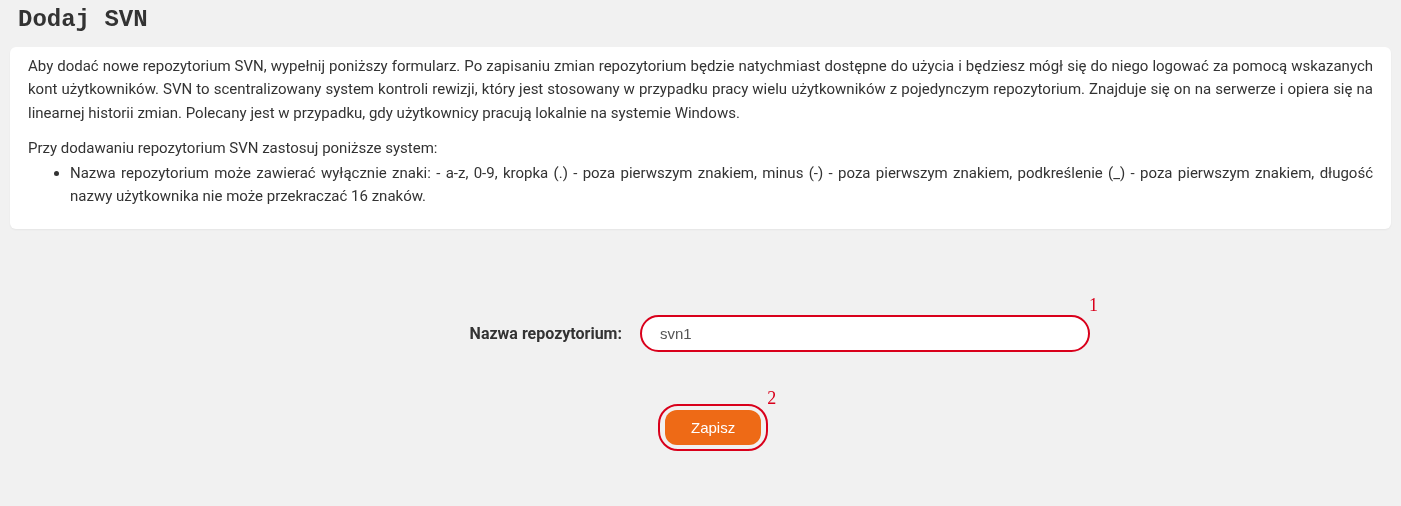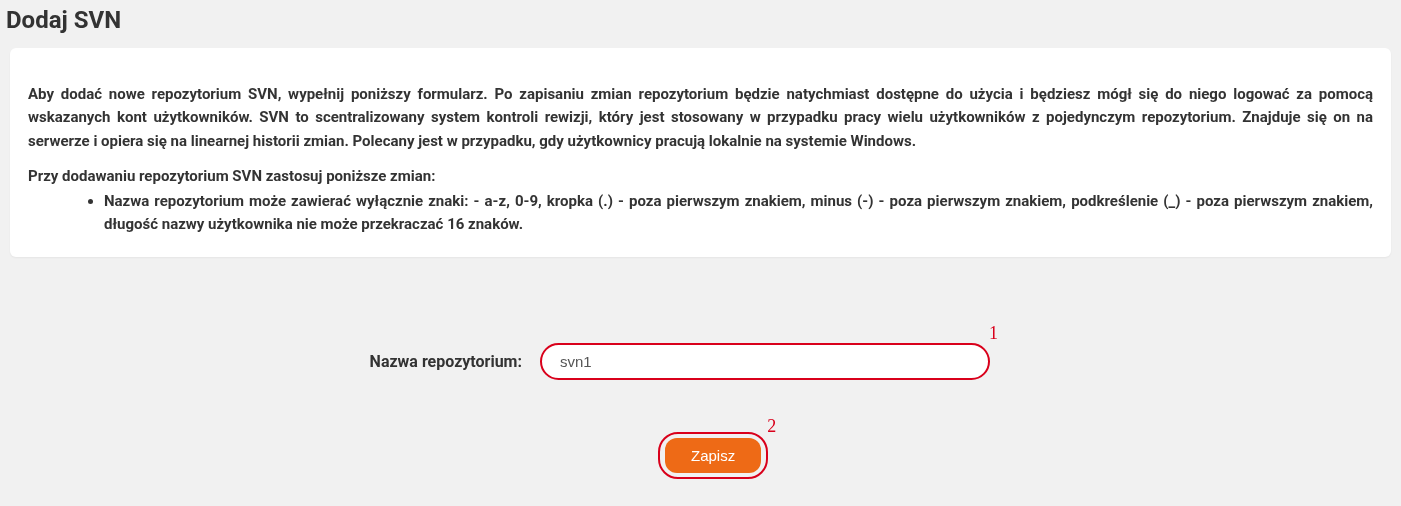--- a/index.html
+++ b/index.html
@@ -7,65 +7,64 @@
       margin: 0;
       padding: 0;
     }
     body {
       font-family: -apple-system, BlinkMacSystemFont, "Segoe UI", Roboto, Helvetica, Arial, sans-serif;
       background-color: #f1f1f1;
       color: #333;
       width: 1401px;
     }
     .page-header {
-      padding: 6px 10px 14px 6px;
+      padding: 6px 10px 14px 18px;
+      font-family: Liberation Mono, monospace;
     }
     .page-title {
       font-size: 24px;
       font-weight: 700;
       color: #333;
     }
     .info-panel {
       background-color: #ffffff;
       border-radius: 6px;
       margin: 0 10px;
-      padding: 35px 18px 20px 18px;
+      padding: 8px 18px 20px 18px;
       box-shadow: 0 1px 2px rgba(0,0,0,0.05);
       color: #333;
       font-size: 15px;
       line-height: 1.55;
       text-align: justify;
-      font-weight: bold;
     }
     .info-panel p {
       margin-bottom: 12px;
     }
     .info-panel p.rules-intro {
       margin-bottom: 2px;
     }
     .info-panel ul {
       list-style-type: disc;
       padding-left: 42px;
     }
     .info-panel li {
       text-align: justify;
-      margin-left: 34px;
     }
     .form-area {
       padding-top: 86px;
       padding-bottom: 20px;
     }
     .form-row {
       display: flex;
       align-items: center;
       justify-content: flex-start;
       position: relative;
     }
     .form-label {
-      width: 540px;
+      width: 640px;
       text-align: right;
       padding-right: 18px;
       font-size: 16px;
       font-weight: 700;
       color: #333;
     }
     .input-wrap {
       position: relative;
     }
     .text-input {
@@ -121,21 +120,21 @@
   </style>
 </head>
 <body>
 
 <div class="page-header">
   <h1 class="page-title">Dodaj SVN</h1>
 </div>
 
 <div class="info-panel">
   <p>Aby dodać nowe repozytorium SVN, wypełnij poniższy formularz. Po zapisaniu zmian repozytorium będzie natychmiast dostępne do użycia i będziesz mógł się do niego logować za pomocą wskazanych kont użytkowników. SVN to scentralizowany system kontroli rewizji, który jest stosowany w przypadku pracy wielu użytkowników z pojedynczym repozytorium. Znajduje się on na serwerze i opiera się na linearnej historii zmian. Polecany jest w przypadku, gdy użytkownicy pracują lokalnie na systemie Windows.</p>
-  <p class="rules-intro">Przy dodawaniu repozytorium SVN zastosuj poniższe zmian:</p>
+  <p class="rules-intro">Przy dodawaniu repozytorium SVN zastosuj poniższe system:</p>
   <ul>
     <li>Nazwa repozytorium może zawierać wyłącznie znaki: - a-z, 0-9, kropka (.) - poza pierwszym znakiem, minus (-) - poza pierwszym znakiem, podkreślenie (_) - poza pierwszym znakiem, długość nazwy użytkownika nie może przekraczać 16 znaków.</li>
   </ul>
 </div>
 
 <div class="form-area">
   <div class="form-row">
     <label class="form-label">Nazwa repozytorium:</label>
     <div class="input-wrap">
       <input type="text" class="text-input" value="svn1" style="">

